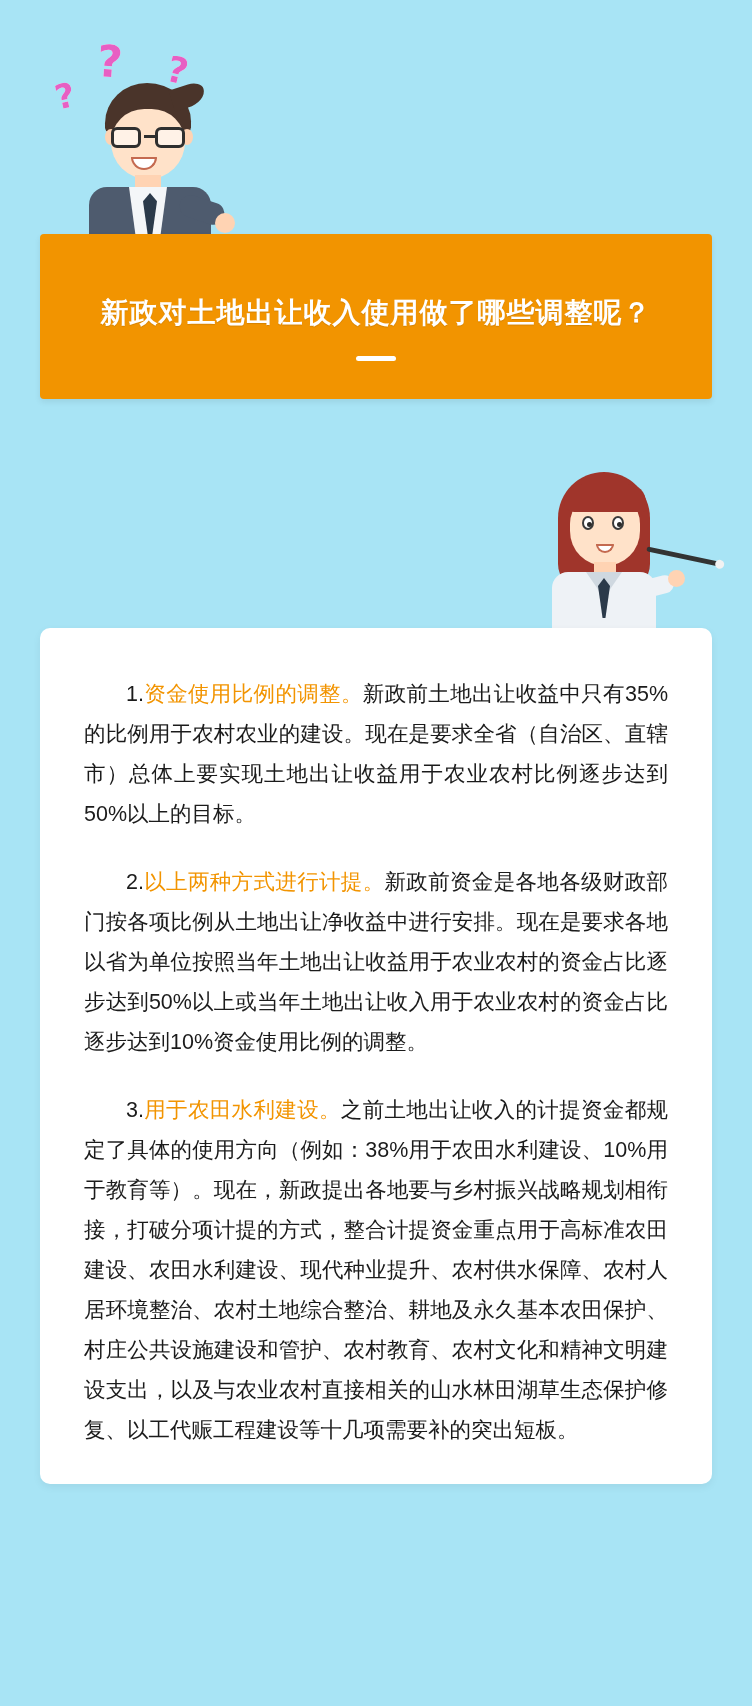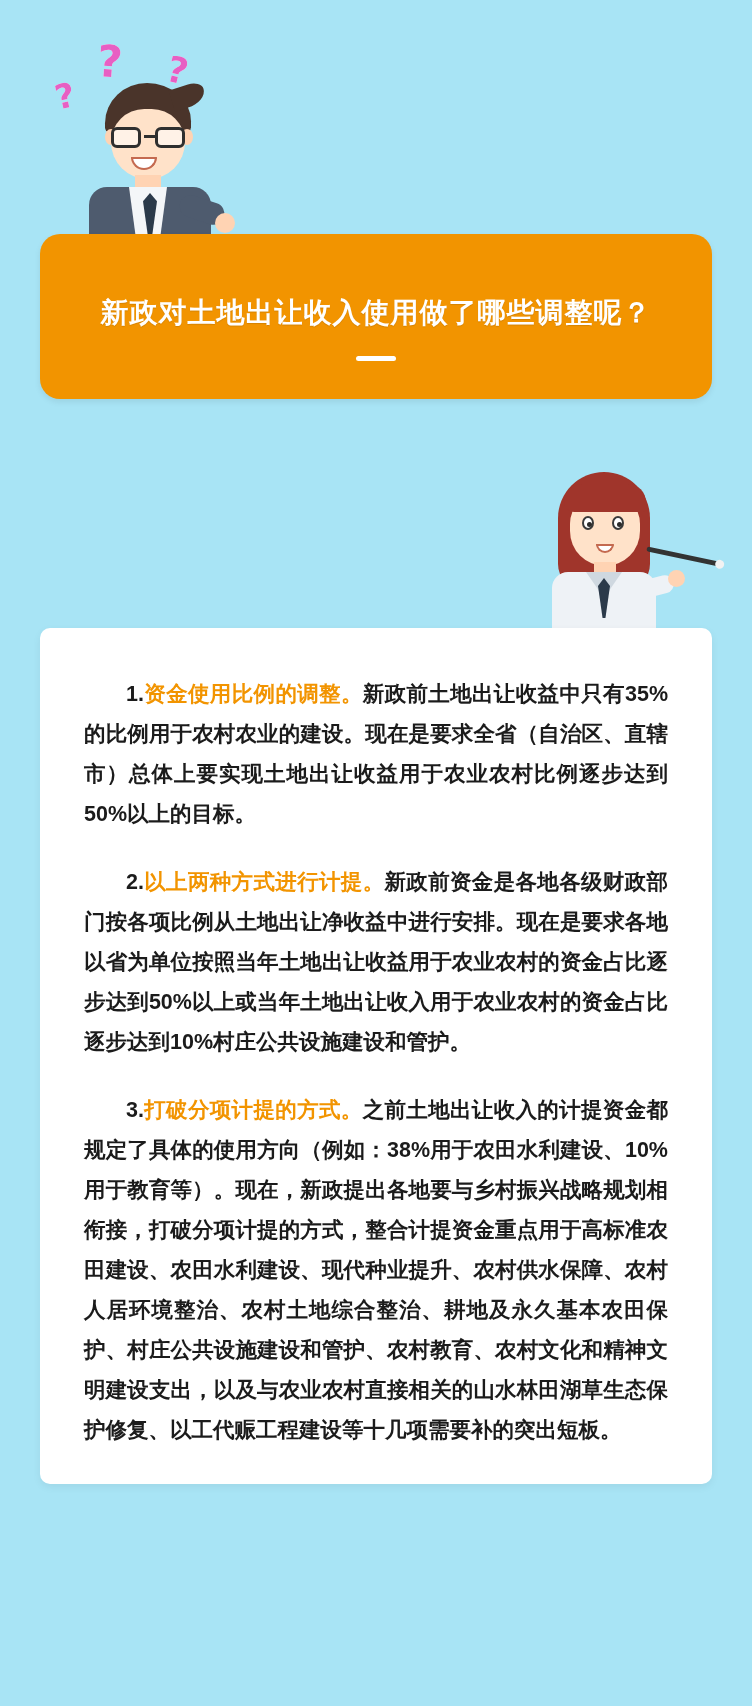--- a/index.html
+++ b/index.html
@@ -89,21 +89,21 @@
     position: absolute; left: 132px; top: 130px; width: 20px; height: 20px;
     background: #ffd3b3; border-radius: 50%;
   }
 
   
   .banner {
     position: absolute;
     left: 40px; top: 234px;
     width: 672px; height: 165px;
     background: #f29400;
-    border-radius: 20px;
+    border-radius: 4px;
     box-shadow: 0 3px 6px rgba(0,0,0,0.08);
   }
   .banner-title {
     position: absolute; left: 0; right: 0; top: 60px;
     text-align: center;
     color: #ffffff;
     font-size: 28px;
     font-weight: bold;
     letter-spacing: 1px;
     font-family: "Liberation Sans", sans-serif;
@@ -161,21 +161,21 @@
     border-radius: 10px;
     box-shadow: 0 3px 8px rgba(0,0,0,0.06);
     padding: 46px 44px 40px 44px;
   }
   .para {
     font-size: 21.5px;
     line-height: 40px;
     color: #1b1b1b;
     text-align: justify;
     text-justify: inter-ideograph;
-    font-weight: bold;
+    font-weight: normal;
     margin-bottom: 28px;
     font-family: "Liberation Sans", sans-serif;
   }
   .para:last-child { margin-bottom: 0; }
   .para .indent { display: inline-block; width: 42px; }
   .num { color: #1b1b1b; }
   .hl { color: #f29400; }
 </style>
 </head>
 <body>
@@ -226,20 +226,20 @@
   <div class="pointer"></div>
 </div>
 
 <div class="card">
 
   <p class="para">
     <span class="indent"></span><span class="num">1.</span><span class="hl">资金使用比例的调整。</span><span>新政前土地出让收益中只有35%的比例用于农村农业的建设。现在是要求全省（自治区、直辖市）总体上要实现土地出让收益用于农业农村比例逐步达到50%以上的目标。</span>
   </p>
 
   <p class="para">
-    <span class="indent"></span><span class="num">2.</span><span class="hl">以上两种方式进行计提。</span><span>新政前资金是各地各级财政部门按各项比例从土地出让净收益中进行安排。现在是要求各地以省为单位按照当年土地出让收益用于农业农村的资金占比逐步达到50%以上或当年土地出让收入用于农业农村的资金占比逐步达到10%村庄公共设施建设和管护。</span>
+    <span class="indent"></span><span class="num">2.</span><span class="hl">以上两种方式进行计提。</span><span>新政前资金是各地各级财政部门按各项比例从土地出让净收益中进行安排。现在是要求各地以省为单位按照当年土地出让收益用于农业农村的资金占比逐步达到50%以上或当年土地出让收入用于农业农村的资金占比逐步达到10%资金使用比例的调整。</span>
   </p>
 
   <p class="para">
-    <span class="indent"></span><span class="num">3.</span><span class="hl">打破分项计提的方式。</span><span>之前土地出让收入的计提资金都规定了具体的使用方向（例如：38%用于农田水利建设、10%用于教育等）。现在，新政提出各地要与乡村振兴战略规划相衔接，打破分项计提的方式，整合计提资金重点用于高标准农田建设、农田水利建设、现代种业提升、农村供水保障、农村人居环境整治、农村土地综合整治、耕地及永久基本农田保护、村庄公共设施建设和管护、农村教育、农村文化和精神文明建设支出，以及与农业农村直接相关的山水林田湖草生态保护修复、以工代赈工程建设等十几项需要补的突出短板。</span>
+    <span class="indent"></span><span class="num">3.</span><span class="hl">用于农田水利建设。</span><span>之前土地出让收入的计提资金都规定了具体的使用方向（例如：38%用于农田水利建设、10%用于教育等）。现在，新政提出各地要与乡村振兴战略规划相衔接，打破分项计提的方式，整合计提资金重点用于高标准农田建设、农田水利建设、现代种业提升、农村供水保障、农村人居环境整治、农村土地综合整治、耕地及永久基本农田保护、村庄公共设施建设和管护、农村教育、农村文化和精神文明建设支出，以及与农业农村直接相关的山水林田湖草生态保护修复、以工代赈工程建设等十几项需要补的突出短板。</span>
   </p>
 
 </div>
 
 </body></html>

